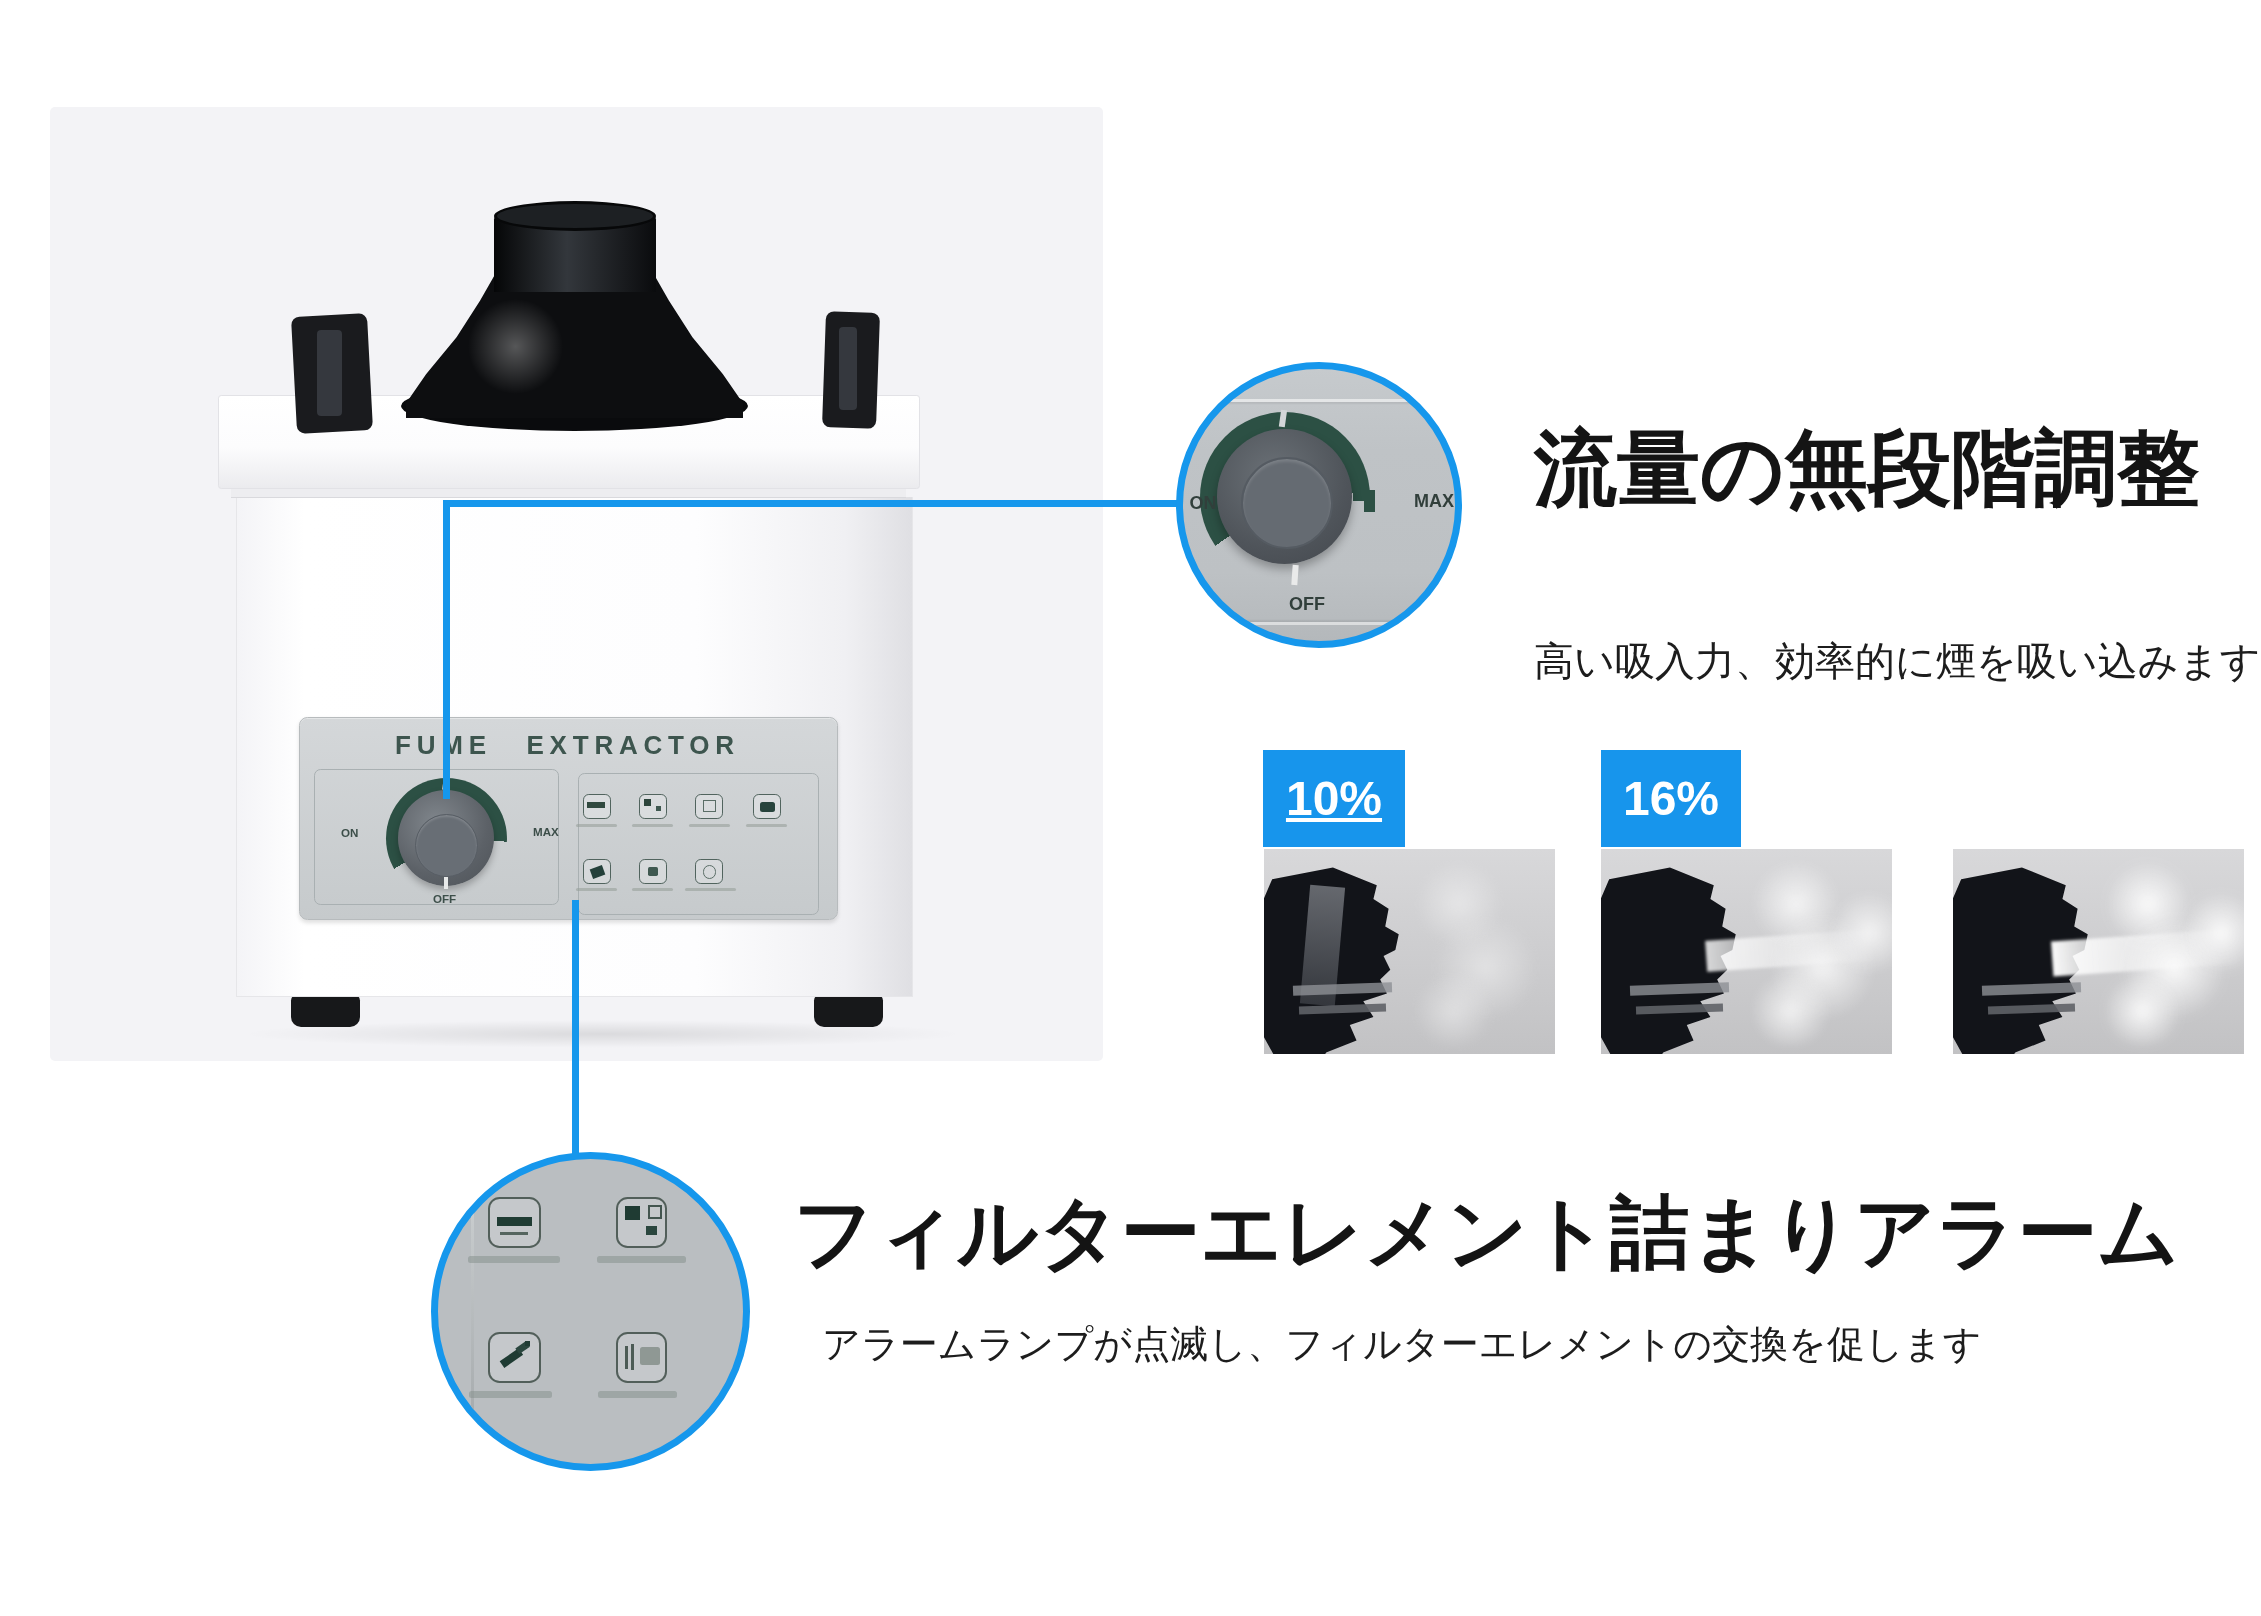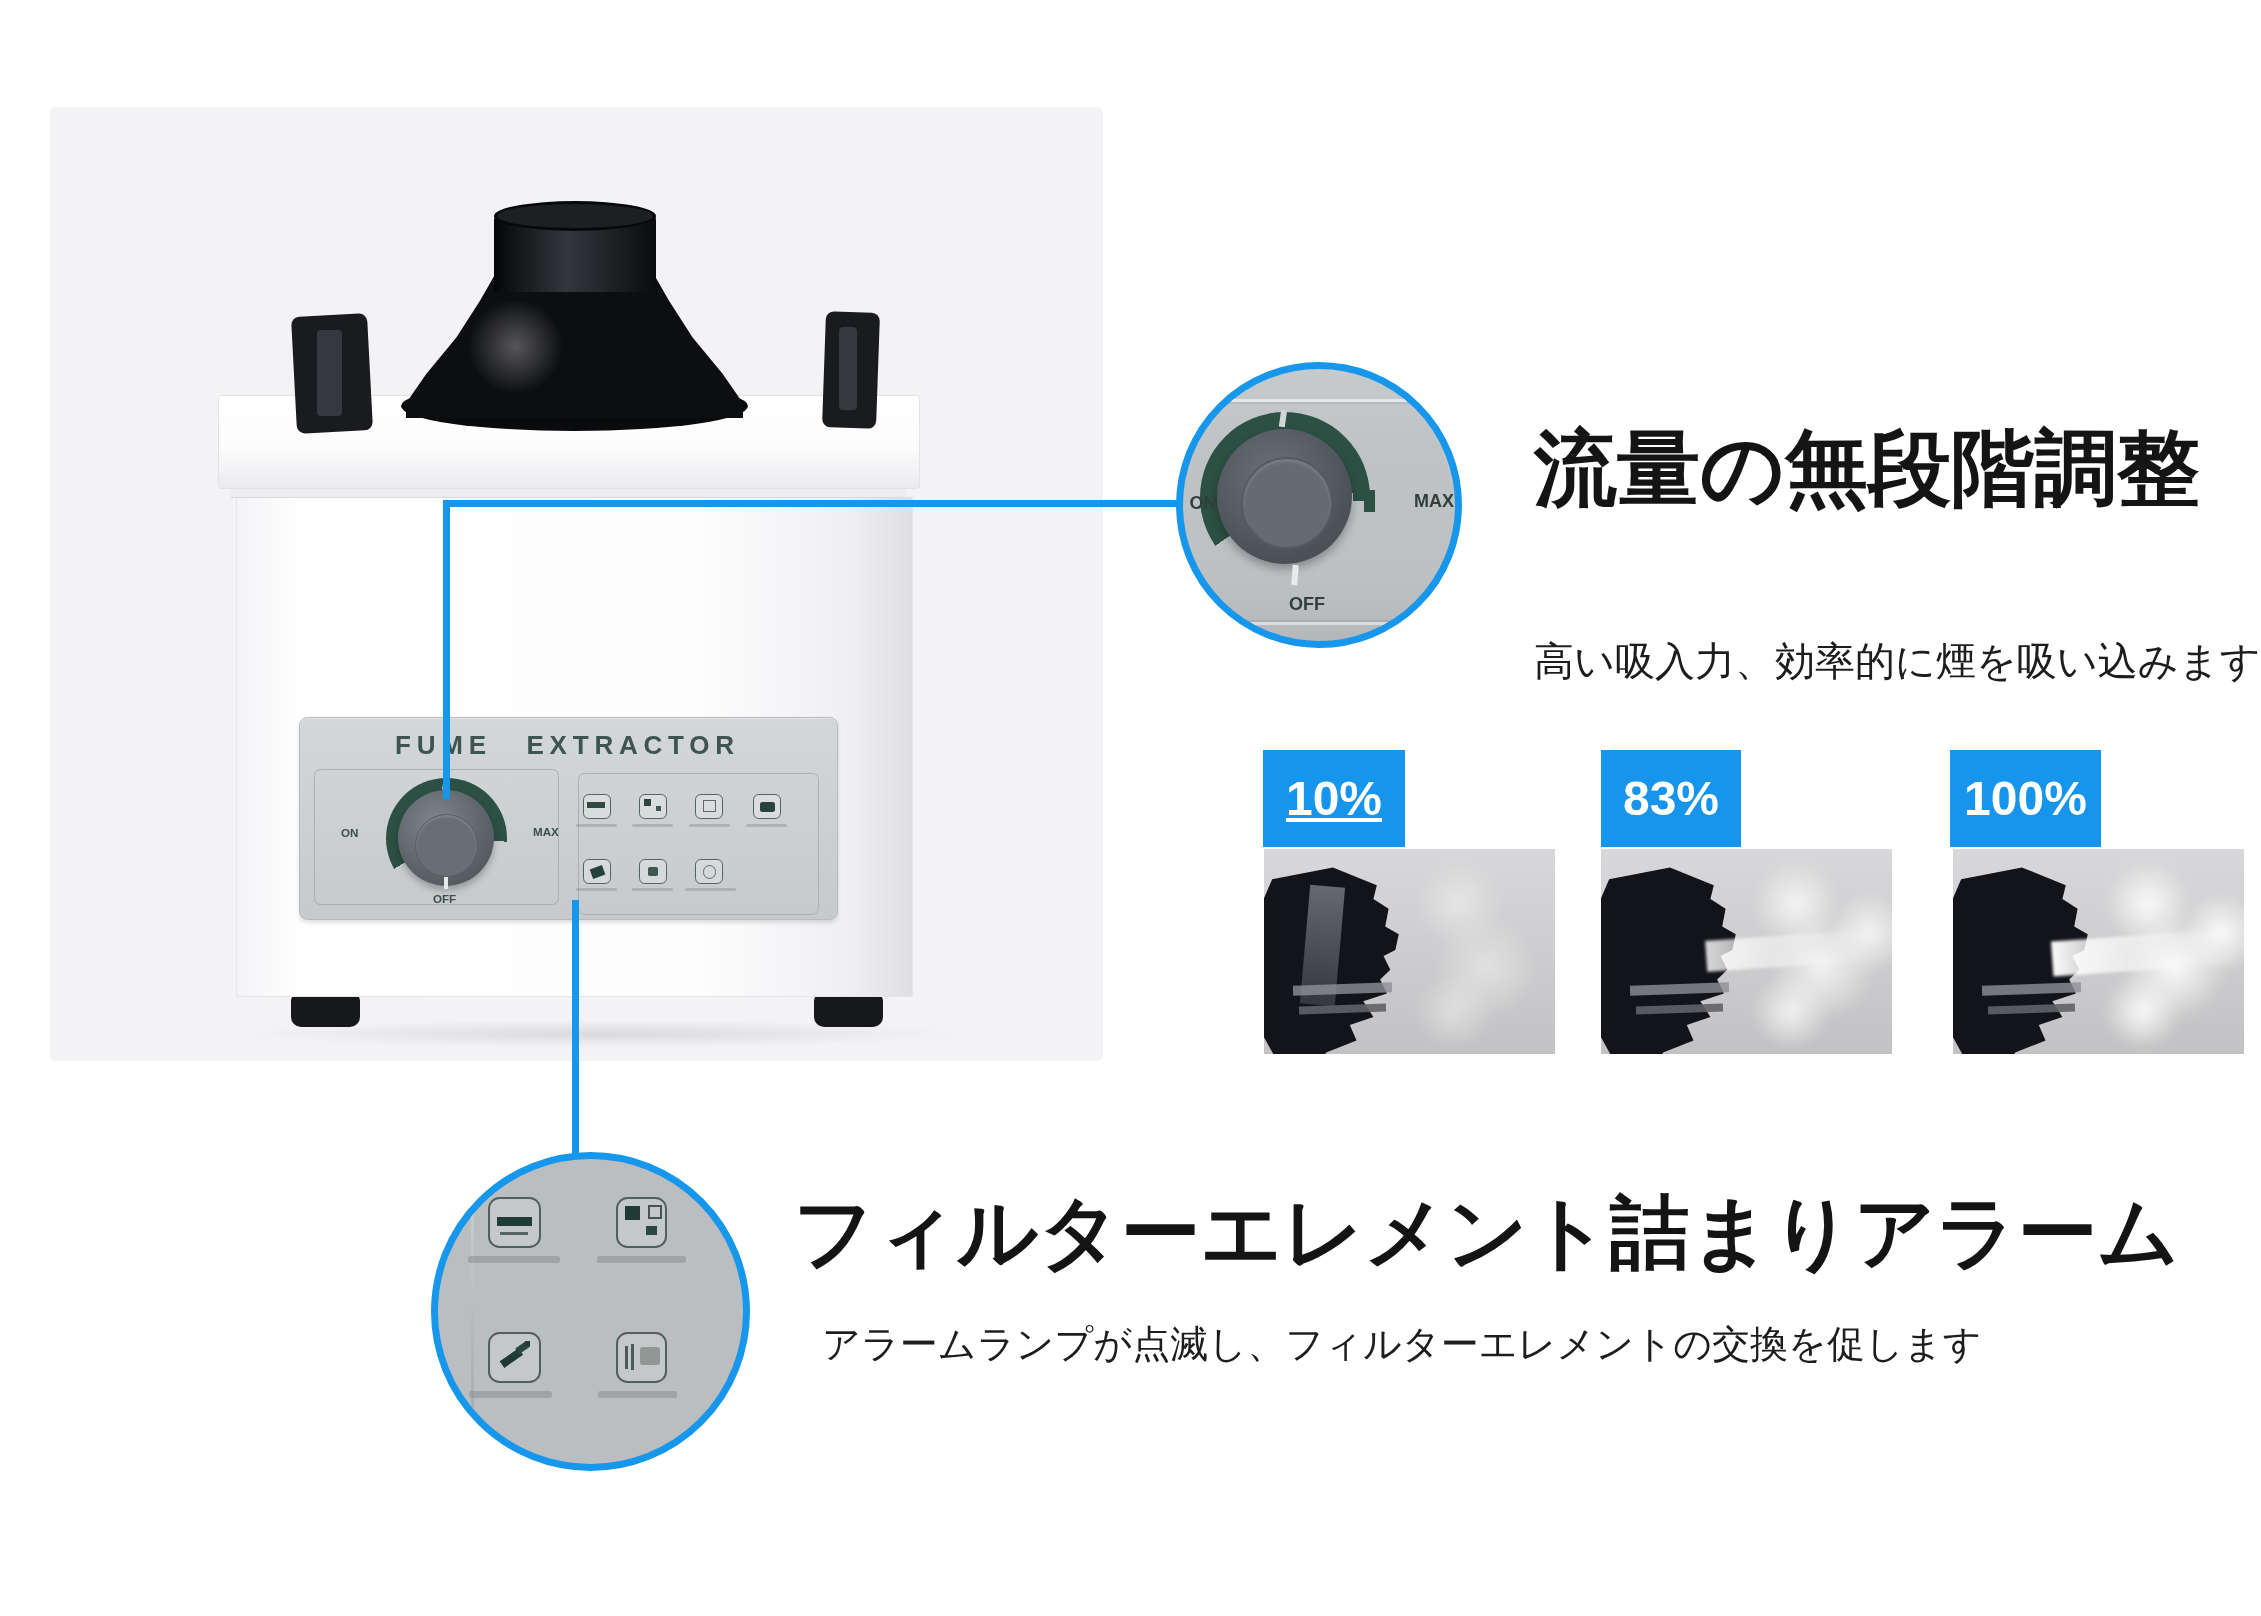--- a/index.html
+++ b/index.html
@@ -262,22 +262,21 @@
     <div class="in c2lab" style="left:30px;top:97px;width:92px;"></div>
     <div class="in c2lab" style="left:159px;top:97px;width:89px;"></div>
     <div class="in c2lab" style="left:31px;top:232px;width:83px;"></div>
     <div class="in c2lab" style="left:160px;top:232px;width:79px;"></div>
   </div>
 
   <div class="abs h-sub sub1">高い吸入力、効率的に煙を吸い込みます</div>
   <div class="abs h-main h1">流量の無段階調整</div>
 
   <div class="abs pct pct1">10%</div>
-  <div class="abs pct pct2">83%</div>
-  <div class="abs pct pct3">100%</div>
+  <div class="abs pct pct2">16%</div>
 
   <div class="abs smphoto ph1">
     <div class="nozzle"></div>
     <div class="noz-tex"></div>
     <div class="noz-slat"></div>
     <div class="noz-slat2"></div>
     <div class="beam"></div>
     <div class="sm sm-a"></div>
     <div class="sm sm-b"></div>
     <div class="sm sm-c"></div>

